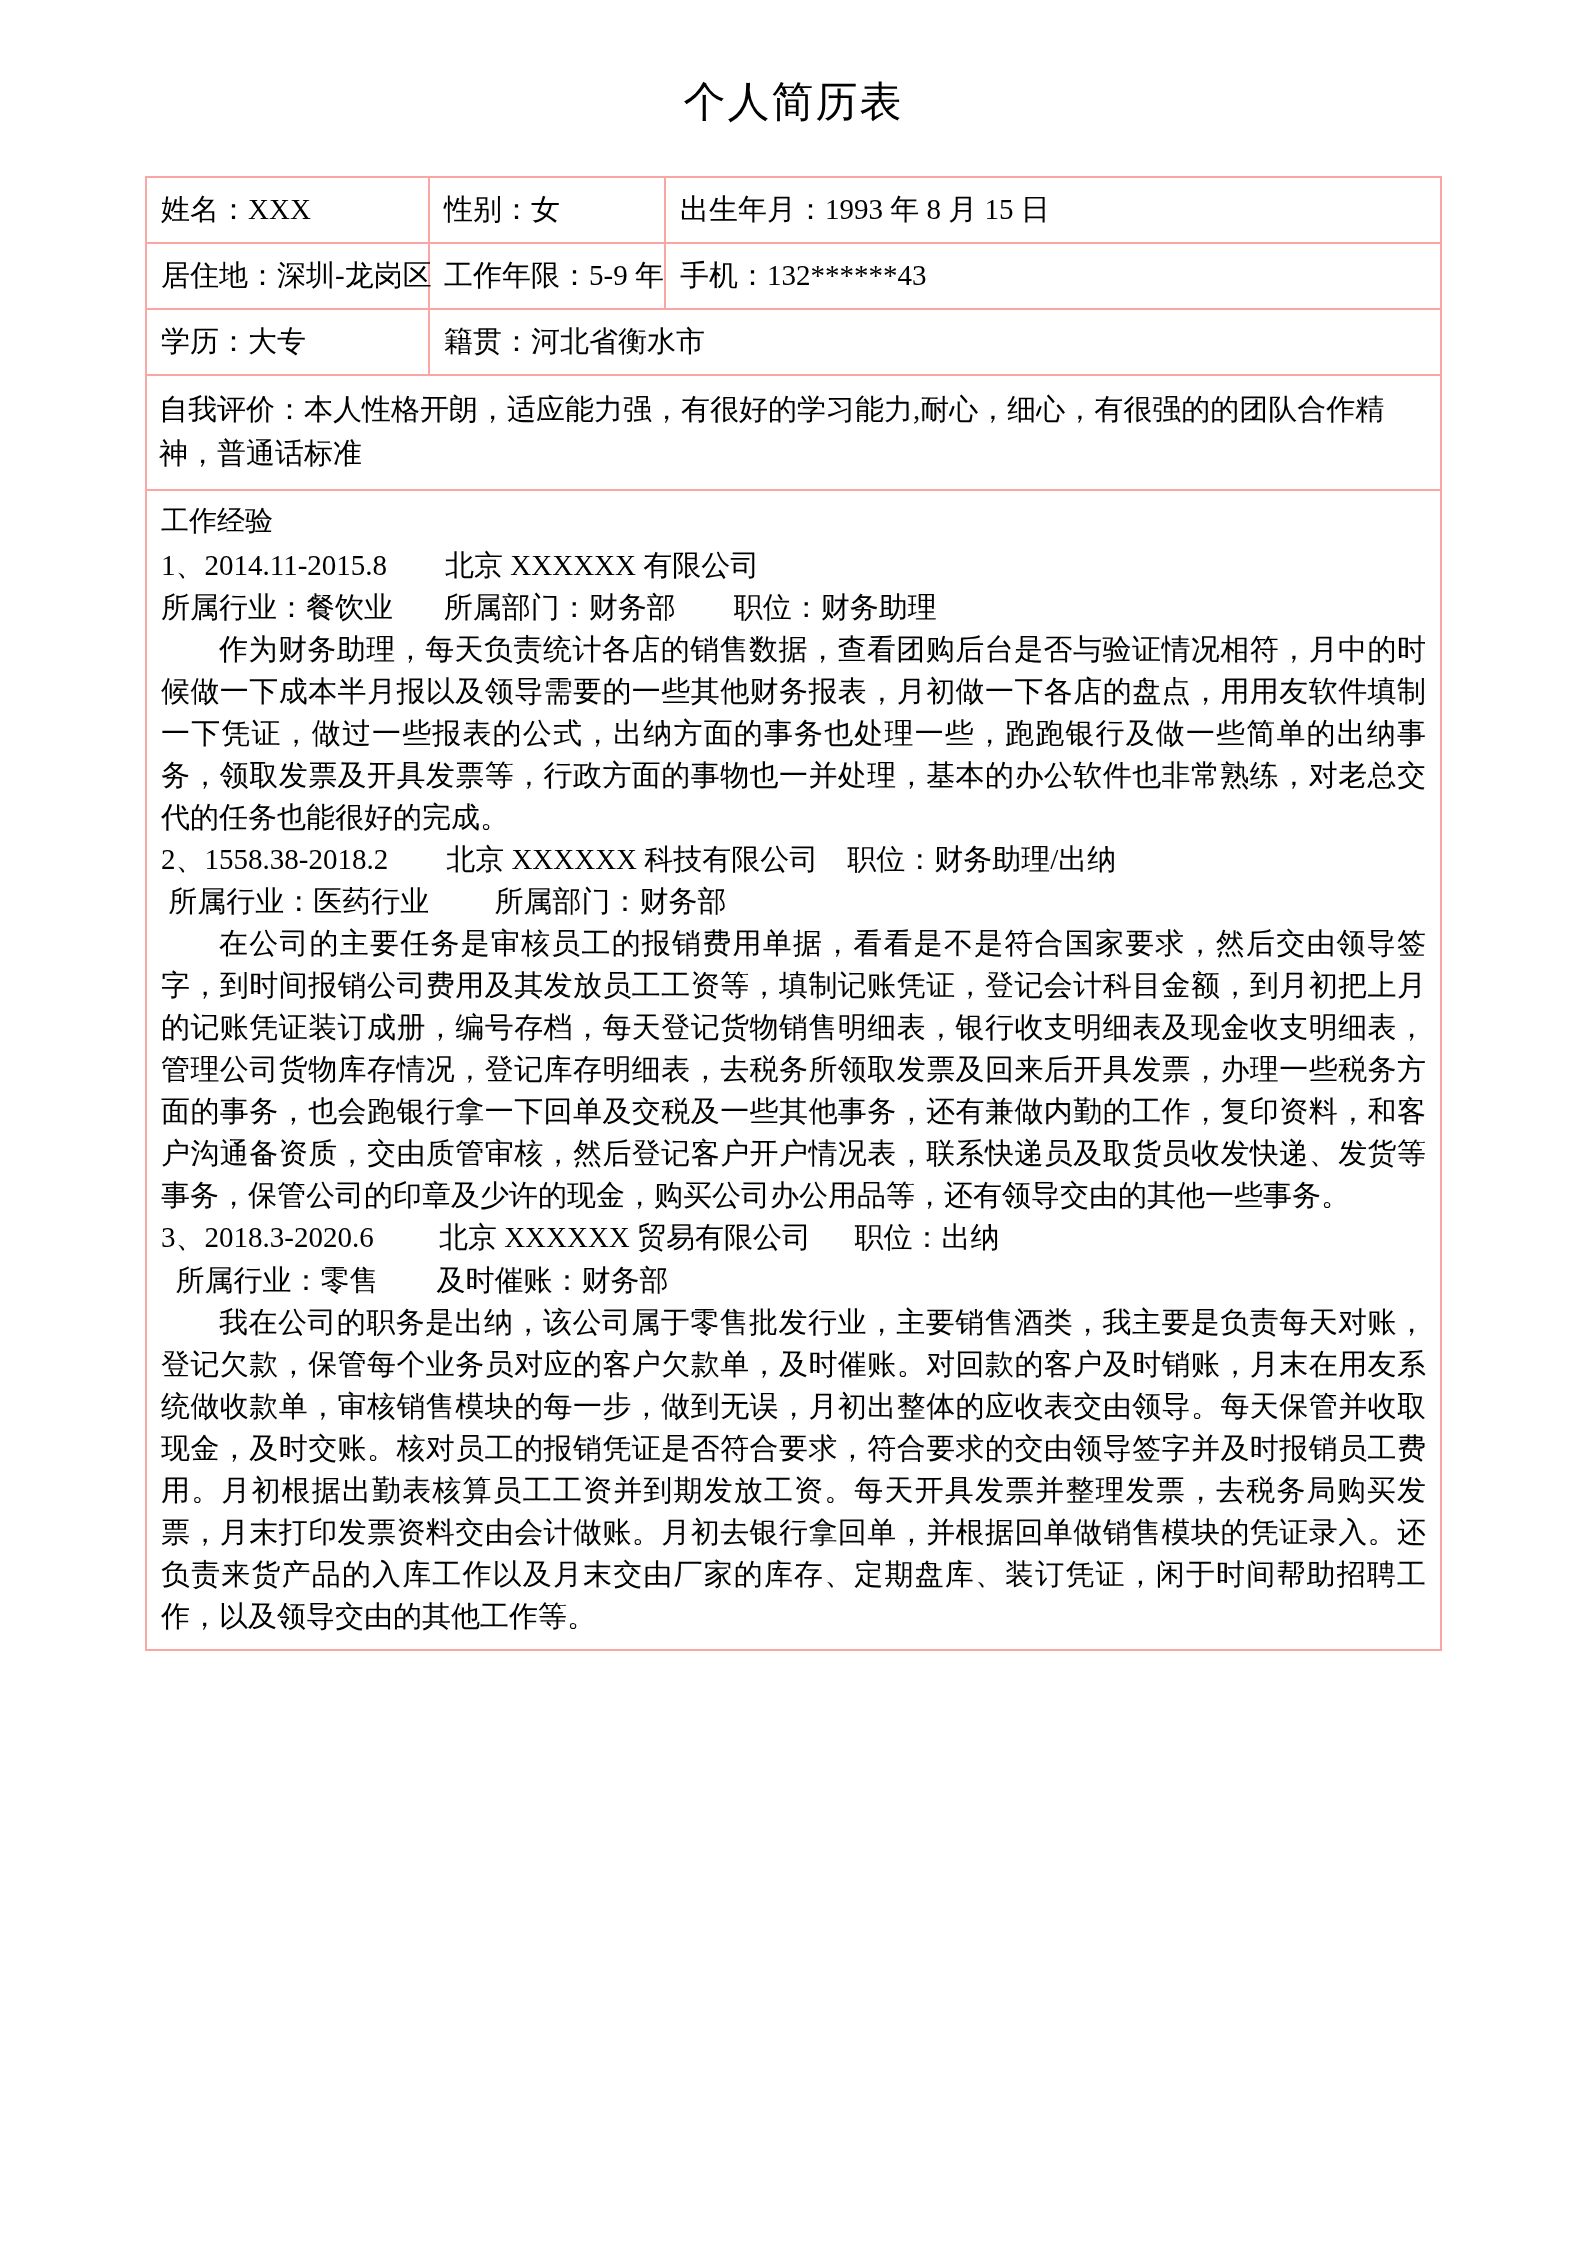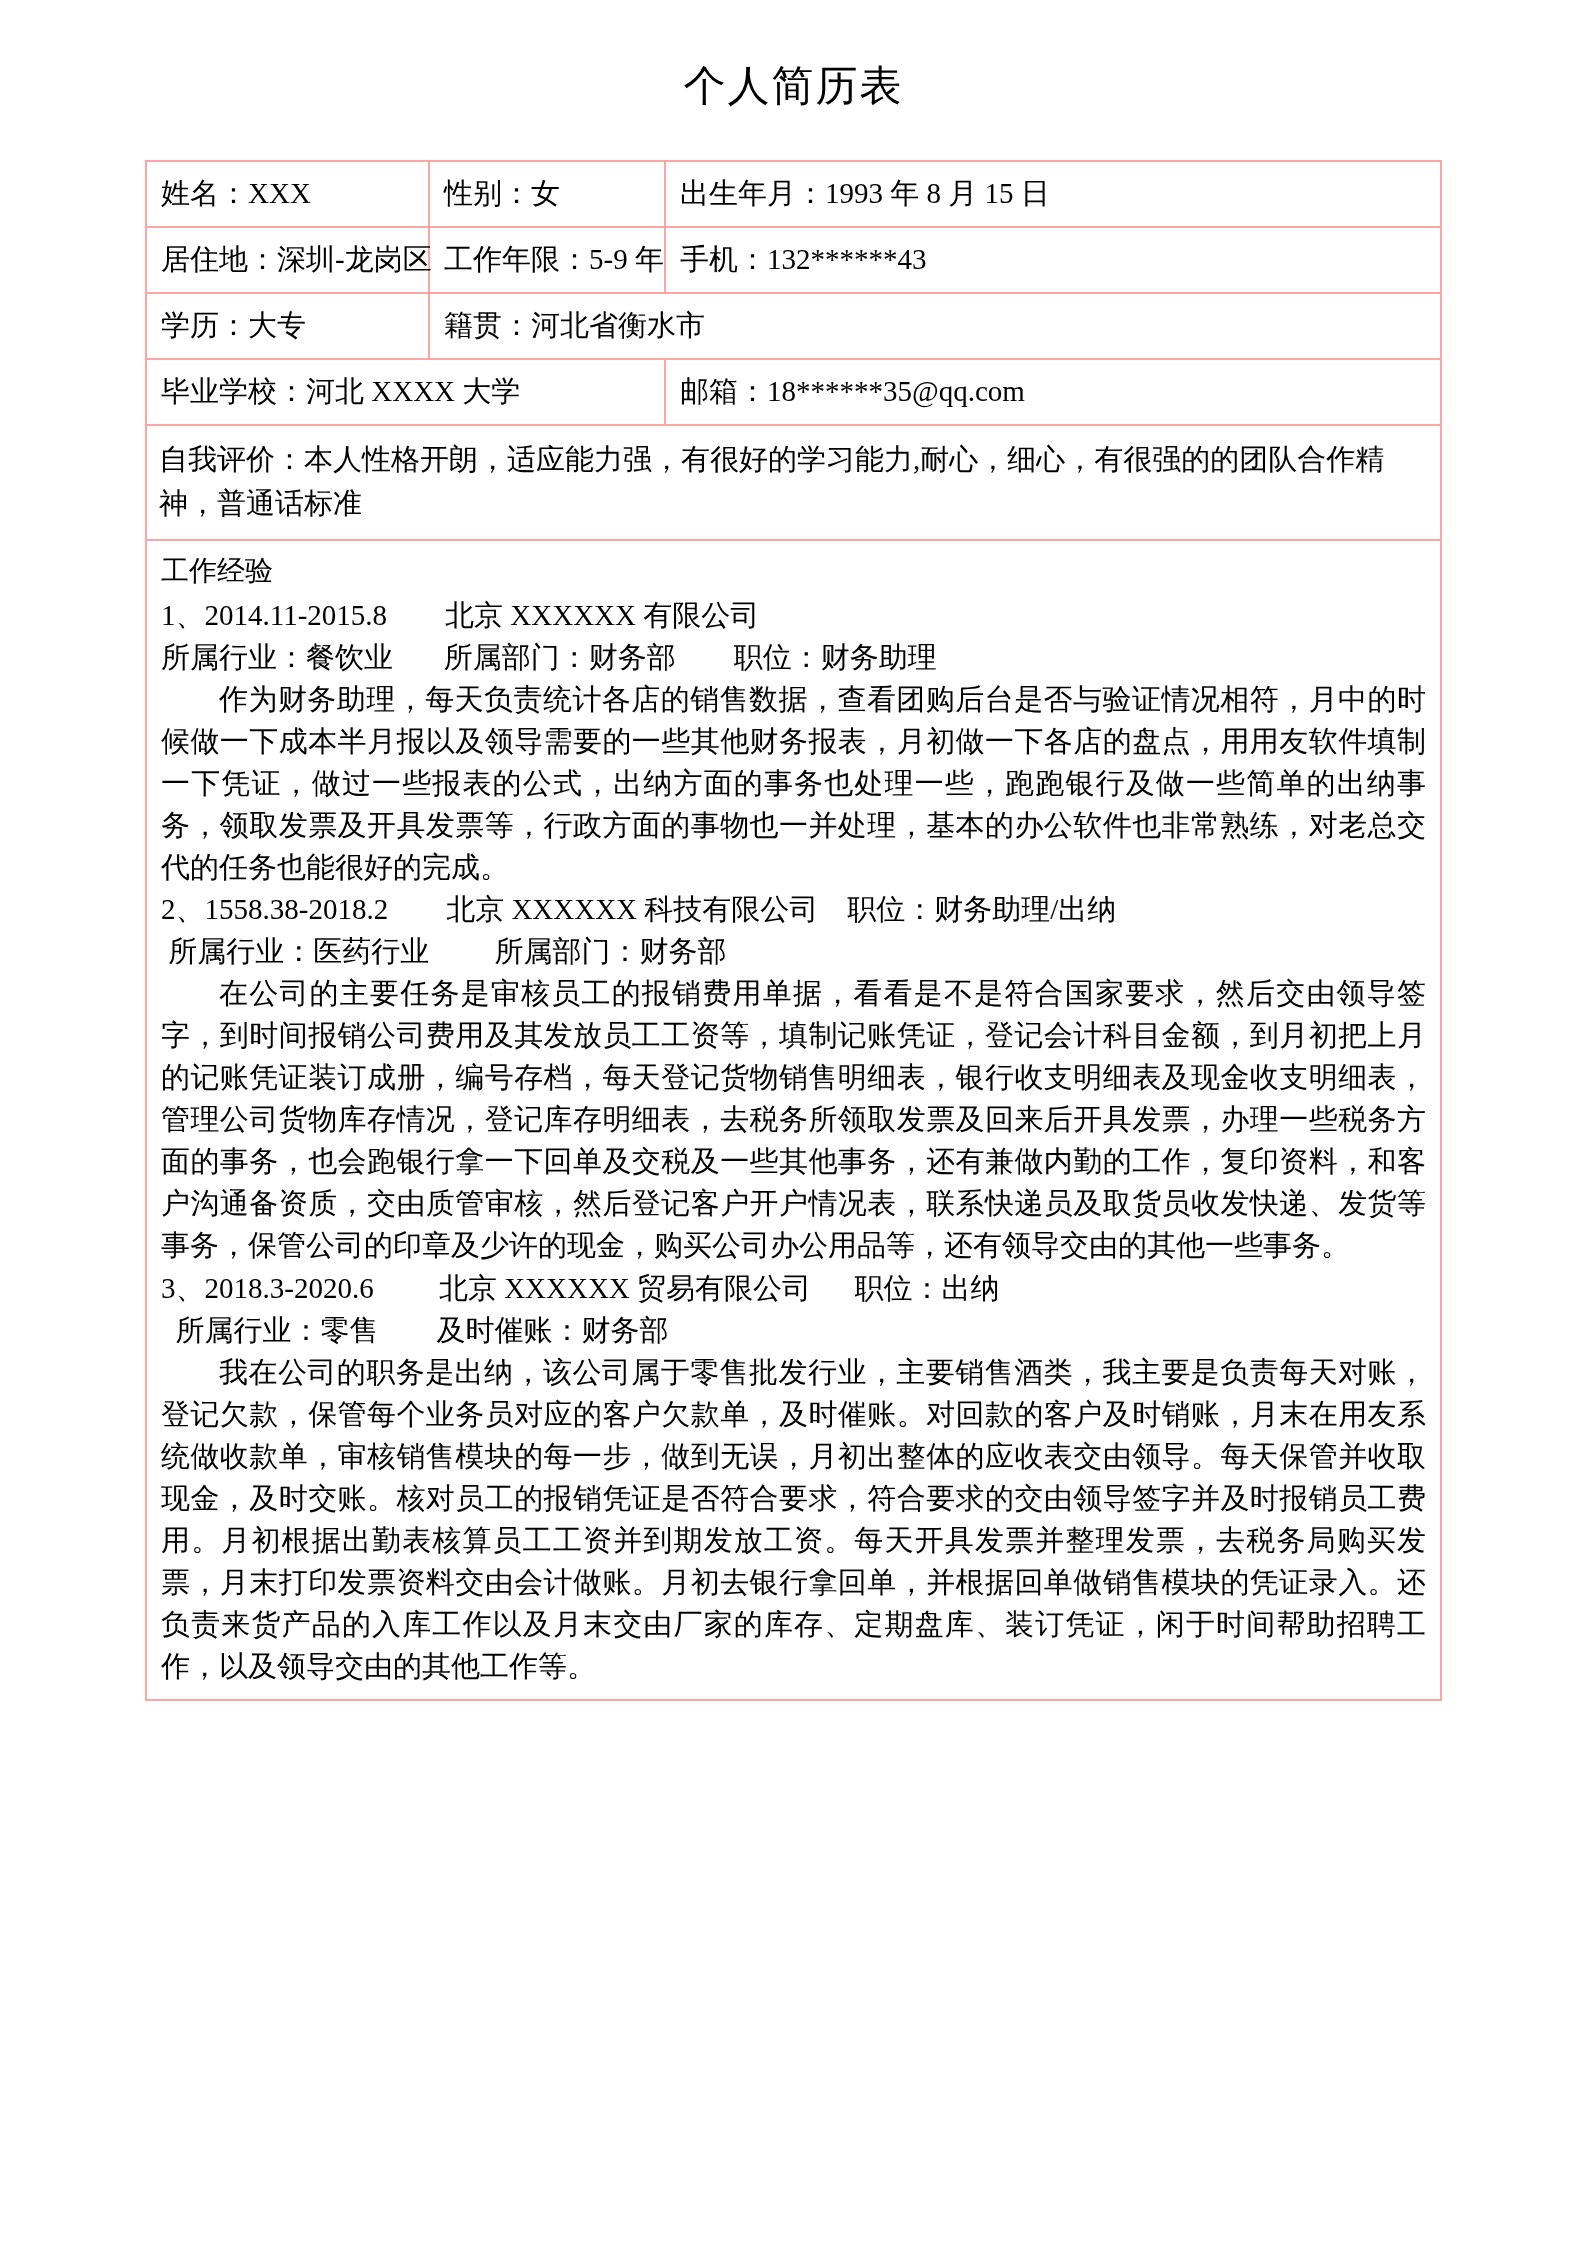--- a/index.html
+++ b/index.html
@@ -20,21 +20,21 @@
     box-sizing: border-box;
     padding: 0;
     position: relative;
   }
   .doc-title {
     text-align: center;
     font-size: 42px;
     font-weight: normal;
     letter-spacing: 2px;
     margin: 0;
-    padding-top: 58px;
+    padding-top: 74px;
     padding-bottom: 46px;
     font-family: "Liberation Serif", "DejaVu Serif", serif;
   }
   .resume-table {
     width: 1295px;
     margin: 0 auto;
     border-collapse: collapse;
     table-layout: fixed;
   }
   .resume-table td {
@@ -98,24 +98,20 @@
       </tr>
       <tr class="row-h">
         <td class="cell-label">居住地：深圳-龙岗区</td>
         <td class="cell-label">工作年限：5-9 年</td>
         <td class="cell-label">手机：132******43</td>
       </tr>
       <tr class="row-h">
         <td class="cell-label">学历：大专</td>
         <td class="cell-label" colspan="2">籍贯：河北省衡水市</td>
       </tr>
-      <tr class="row-h">
-        <td class="cell-label" colspan="2">毕业学校：河北 XXXX 大学</td>
-        <td class="cell-label">邮箱：18******35@qq.com</td>
-      </tr>
       <tr class="self-eval">
         <td colspan="3">自我评价：本人性格开朗，适应能力强，有很好的学习能力,耐心，细心，有很强的的团队合作精神，普通话标准</td>
       </tr>
       <tr>
         <td colspan="3" class="exp-cell">
           <div class="exp-heading">工作经验</div>
 
           <div class="exp-title">1、2014.11-2015.8        北京 XXXXXX 有限公司</div>
           <div class="exp-meta">所属行业：餐饮业       所属部门：财务部        职位：财务助理</div>
           <div class="exp-body">作为财务助理，每天负责统计各店的销售数据，查看团购后台是否与验证情况相符，月中的时候做一下成本半月报以及领导需要的一些其他财务报表，月初做一下各店的盘点，用用友软件填制一下凭证，做过一些报表的公式，出纳方面的事务也处理一些，跑跑银行及做一些简单的出纳事务，领取发票及开具发票等，行政方面的事物也一并处理，基本的办公软件也非常熟练，对老总交代的任务也能很好的完成。</div>

